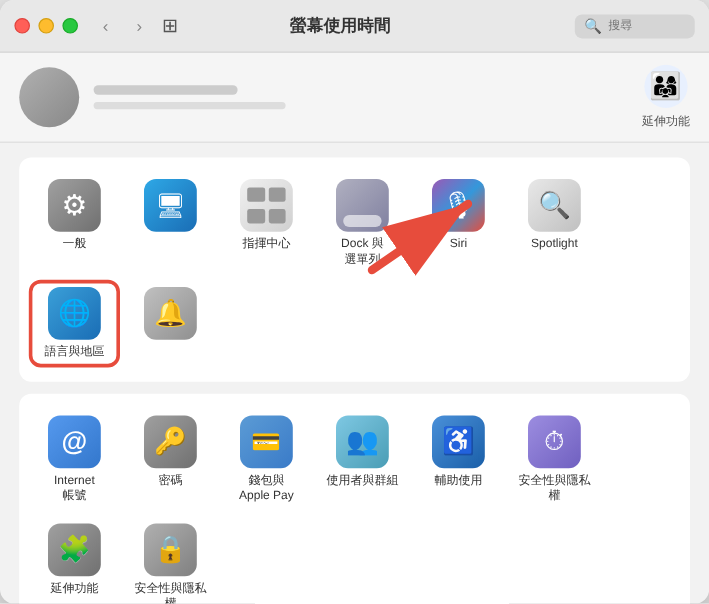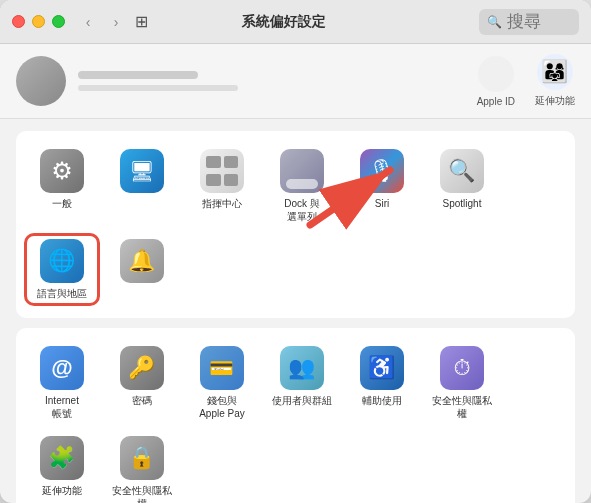--- a/index.html
+++ b/index.html
@@ -90,21 +90,21 @@
       align-items: center;
       background: rgba(0,0,0,0.08);
       border-radius: 6px;
       padding: 3px 8px;
       gap: 5px;
       width: 100px;
     }
     .search-box input {
       border: none;
       background: transparent;
-      font-size: 17px;
+      font-size: 10px;
       color: #404040;
       width: 70px;
       outline: none;
     }
     .search-icon-sm {
       color: #888;
       font-size: 12px;
     }
 
     
@@ -264,38 +264,34 @@
     <div class="traffic-lights">
       <div class="traffic-light close"></div>
       <div class="traffic-light minimize"></div>
       <div class="traffic-light maximize"></div>
     </div>
     <div class="nav-buttons">
       <div class="nav-btn">‹</div>
       <div class="nav-btn">›</div>
     </div>
     <div class="grid-btn" style="margin-left:8px; font-size:16px; color:#555;">⊞</div>
-    <div class="titlebar-title">系統偏好設定</div>
+    <div class="titlebar-title">螢幕使用時間</div>
     <div class="search-box">
       <span class="search-icon-sm">🔍</span>
       <input type="text" placeholder="搜尋" style="">
     </div>
   </div>
 
   <div class="user-bar">
     <div class="avatar"></div>
     <div class="user-info">
       <div class="user-name-bar"></div>
       <div class="user-sub-bar"></div>
     </div>
     <div class="right-icons">
-      <div class="right-icon-item">
-        <div class="right-icon-circle apple-id-icon" style="font-size:22px;"></div>
-        <span class="right-icon-label">Apple ID</span>
-      </div>
       <div class="right-icon-item">
         <div class="right-icon-circle family-icon" style="font-size:22px;">👨‍👩‍👧</div>
         <span class="right-icon-label">延伸功能</span>
       </div>
     </div>
   </div>
 
   <div class="main-content">
 
     <div class="icon-section">

